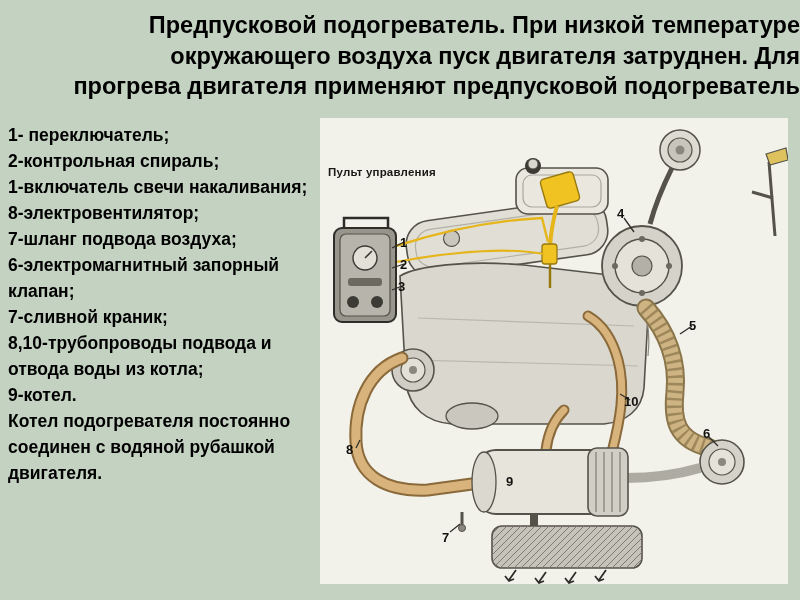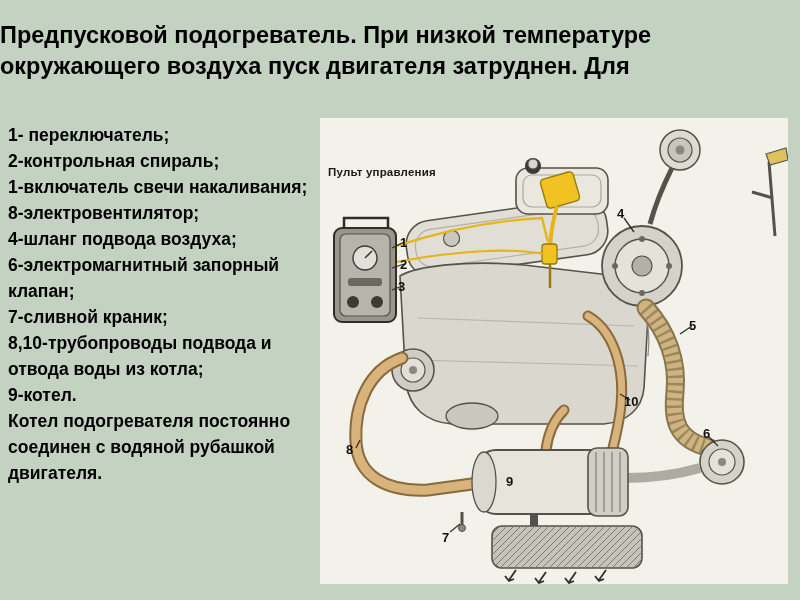--- a/index.html
+++ b/index.html
@@ -4,21 +4,21 @@
 <style>
   html,body{margin:0;padding:0;}
   body{
     width:800px;height:600px;position:relative;overflow:hidden;
     background:#c4d2c2;
     font-family:"Liberation Sans","DejaVu Sans",sans-serif;
     color:#000;
   }
   .title{
     position:absolute;left:0;top:0;width:800px;
-    padding-top:20px;text-align:left;
+    padding-top:10px;text-align:right;
     font-weight:bold;font-size:23.5px;line-height:1.3;
   }
   .legend{
     position:absolute;left:8px;top:122px;width:302px;
     font-size:17.5px;line-height:26px;font-weight:bold;
   }
   .legend p{margin:0;}
   .figure{
     position:absolute;left:320px;top:118px;width:468px;height:466px;
     background:#f2f1ea;
@@ -33,28 +33,29 @@
   svg{display:block;}
 </style>
 </head>
 <body>
 
 <div class="slide">
 
   <div class="title">
     <div>Предпусковой подогреватель. При низкой температуре</div>
     <div>окружающего воздуха пуск двигателя затруднен. Для</div>
+    <div>прогрева двигателя применяют предпусковой подогреватель</div>
   </div>
 
   <div class="legend">
     <p>1- переключатель;</p>
     <p>2-контрольная спираль;</p>
     <p>1-включатель свечи накаливания;</p>
     <p>8-электровентилятор;</p>
-    <p>4-шланг подвода воздуха;</p>
+    <p>7-шланг подвода воздуха;</p>
     <p>6-электромагнитный запорный клапан;</p>
     <p>7-сливной краник;</p>
     <p>8,10-трубопроводы подвода и отвода воды из котла;</p>
     <p>9-котел.</p>
     <p>Котел подогревателя постоянно соединен с водяной рубашкой двигателя.</p>
   </div>
 
   <div class="figure">
 
     <svg width="468" height="466" viewBox="0 0 468 466" xmlns="http://www.w3.org/2000/svg">

